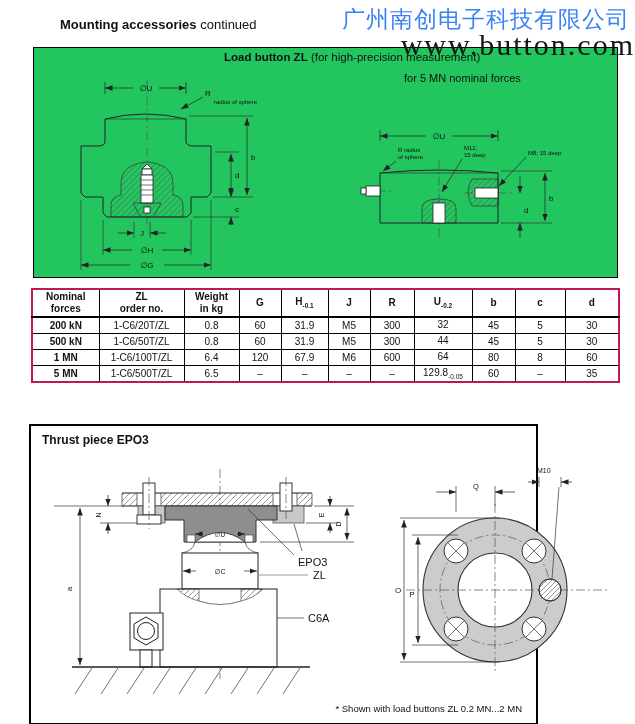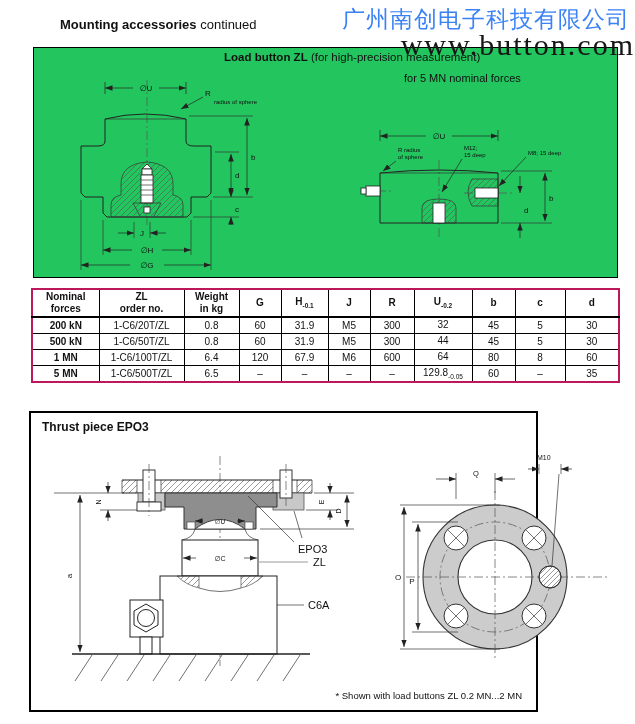--- a/index.html
+++ b/index.html
@@ -21,21 +21,21 @@
   .svgB { position:absolute; left:324px; top:78px; }
 
   .tbl { position:absolute; left:31px; top:288px; width:587px; border-collapse:collapse; table-layout:fixed; text-align:center; border:2px solid #be185d; }
   .tbl th, .tbl td { border:1px solid #000; padding:1px 2px; overflow:hidden; font-size:10px; }
   .tbl th { line-height:1.2; height:26px; font-weight:bold; }
   .tbl td { height:16px; border-top:1.5px solid #000;margin-left:20px; }
   .tbl th { border-bottom:2px solid #000; }
   .tbl td:first-child { font-weight:bold; }
   .tbl sub { font-size:6.5px; }
 
-  .box2 { position:absolute; left:29px; top:411px; width:509px; height:301px; border:2px solid #000; background:#fff; }
+  .box2 { position:absolute; left:29px; top:424px; width:509px; height:301px; border:2px solid #000; background:#fff; }
   .box2-title { position:absolute; left:11px; top:7px; font-size:12px; font-weight:bold; white-space:nowrap; }
   .svgC { position:absolute; left:11px;  top:41px; }
   .svgD { position:absolute; left:361px; top:34px; }
   .footnote { position:absolute; right:14px; bottom:9px; font-size:9.5px; white-space:nowrap; }
 
   svg text { font-family:"Liberation Sans", sans-serif; fill:#111; }
   .ln   { stroke:#222; stroke-width:1;   fill:none; }
   .ln2  { stroke:#222; stroke-width:1.3; fill:none; }
   .thin { stroke:#333; stroke-width:.7;  fill:none; }
   .dim  { stroke:#222; stroke-width:.7;  fill:none; }

